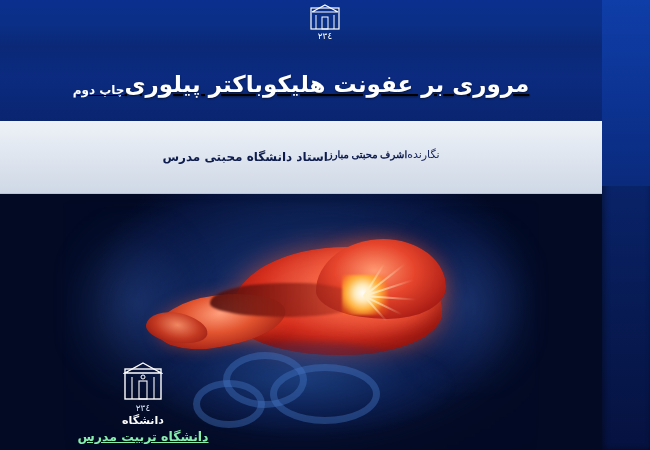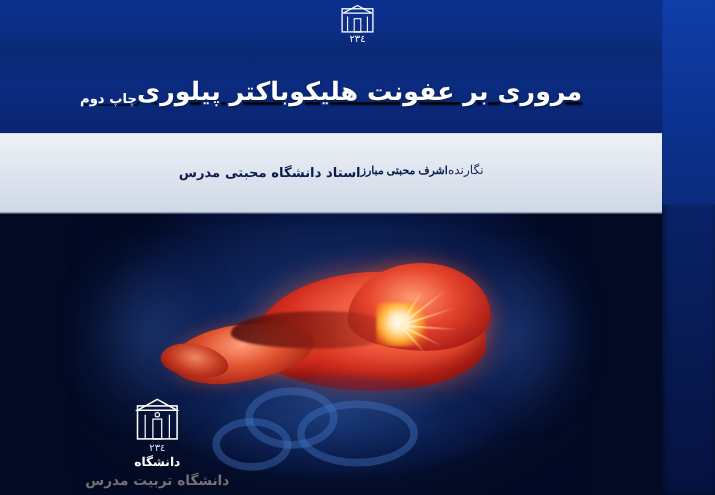--- a/index.html
+++ b/index.html
@@ -309,22 +309,23 @@
   }
   .pub-name1 {
     font-size: 11px;
     font-weight: bold;
     color: #ffffff;
     margin-top: 1px;
   }
   .pub-name2 {
     font-size: 12.5px;
     font-weight: bold;
-    color: #737373;
+    color: #86efac;
     margin-top: 2px;
+    text-decoration: underline;
   }
 </style>
 </head>
 <body>
 
 <div id="book-cover">
 
   <div class="header-band"></div>
 
   <div class="pub-mark">

